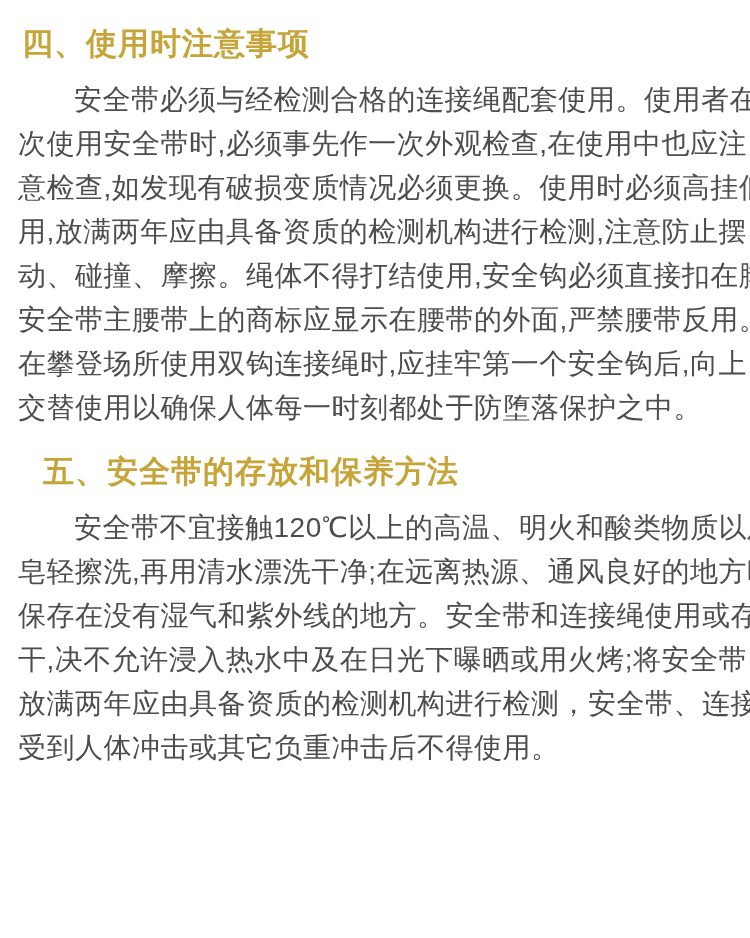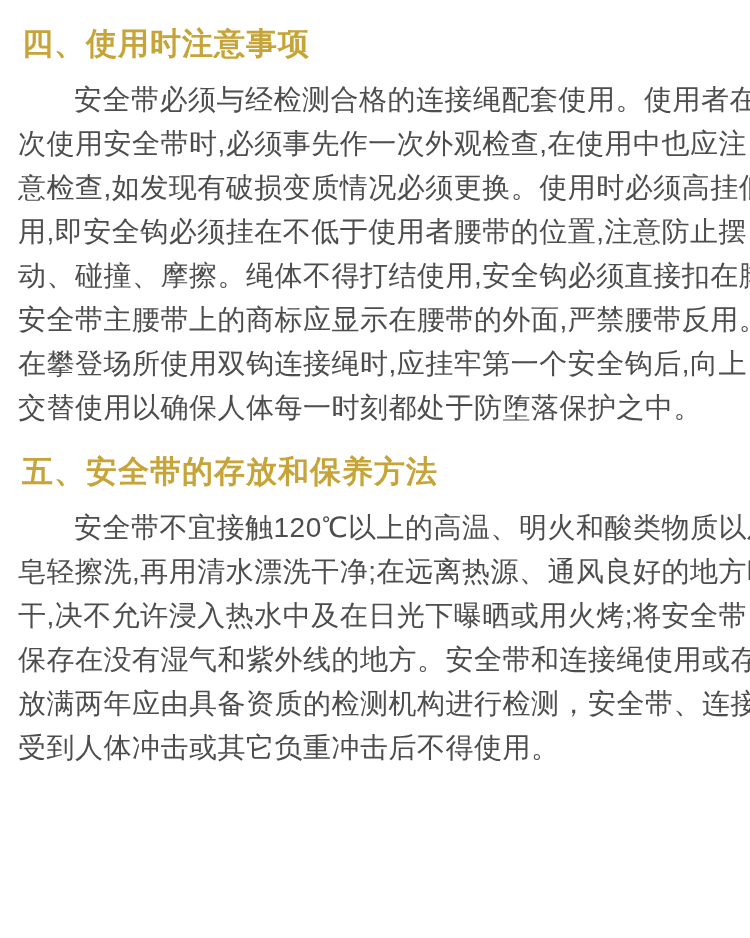--- a/index.html
+++ b/index.html
@@ -24,20 +24,21 @@
     padding: 0 0 0 4px;
     font-size: 31px;
     line-height: 40px;
     font-weight: bold;
     color: #C6A438;
     letter-spacing: 1px;
     white-space: nowrap;
   }
   .section-title.second {
     margin-top: 22px;
+    margin-left: 21px;
   }
   .para {
     margin-top: 14px;
     color: #4D4D4D;
     font-size: 28px;
   }
   .text-line {
     height: 44px;
     line-height: 44px;
     white-space: nowrap;
@@ -52,32 +53,32 @@
 
 <div class="page">
   <div class="content">
 
     <h2 class="section-title">四、使用时注意事项</h2>
 
     <div class="para">
         <div class="text-line first">安全带必须与经检测合格的连接绳配套使用。使用者在每</div>
         <div class="text-line">次使用安全带时,必须事先作一次外观检查,在使用中也应注</div>
         <div class="text-line">意检查,如发现有破损变质情况必须更换。使用时必须高挂低</div>
-        <div class="text-line">用,即安全钩必须挂在不低于使用者腰带的位置,注意防止摆</div>
+        <div class="text-line">用,放满两年应由具备资质的检测机构进行检测,注意防止摆</div>
         <div class="text-line">动、碰撞、摩擦。绳体不得打结使用,安全钩必须直接扣在脚手</div>
         <div class="text-line">安全带主腰带上的商标应显示在腰带的外面,严禁腰带反用。</div>
         <div class="text-line">在攀登场所使用双钩连接绳时,应挂牢第一个安全钩后,向上</div>
         <div class="text-line">交替使用以确保人体每一时刻都处于防堕落保护之中。</div>
       </div>
 
     <h2 class="section-title second">五、安全带的存放和保养方法</h2>
 
     <div class="para">
         <div class="text-line first">安全带不宜接触120℃以上的高温、明火和酸类物质以及</div>
         <div class="text-line">皂轻擦洗,再用清水漂洗干净;在远离热源、通风良好的地方晾</div>
+        <div class="text-line">保存在没有湿气和紫外线的地方。安全带和连接绳使用或存</div>
         <div class="text-line">干,决不允许浸入热水中及在日光下曝晒或用火烤;将安全带</div>
-        <div class="text-line">保存在没有湿气和紫外线的地方。安全带和连接绳使用或存</div>
         <div class="text-line">放满两年应由具备资质的检测机构进行检测，安全带、连接绳</div>
         <div class="text-line">受到人体冲击或其它负重冲击后不得使用。</div>
       </div>
 
   </div>
 </div>
 
 </body></html>

